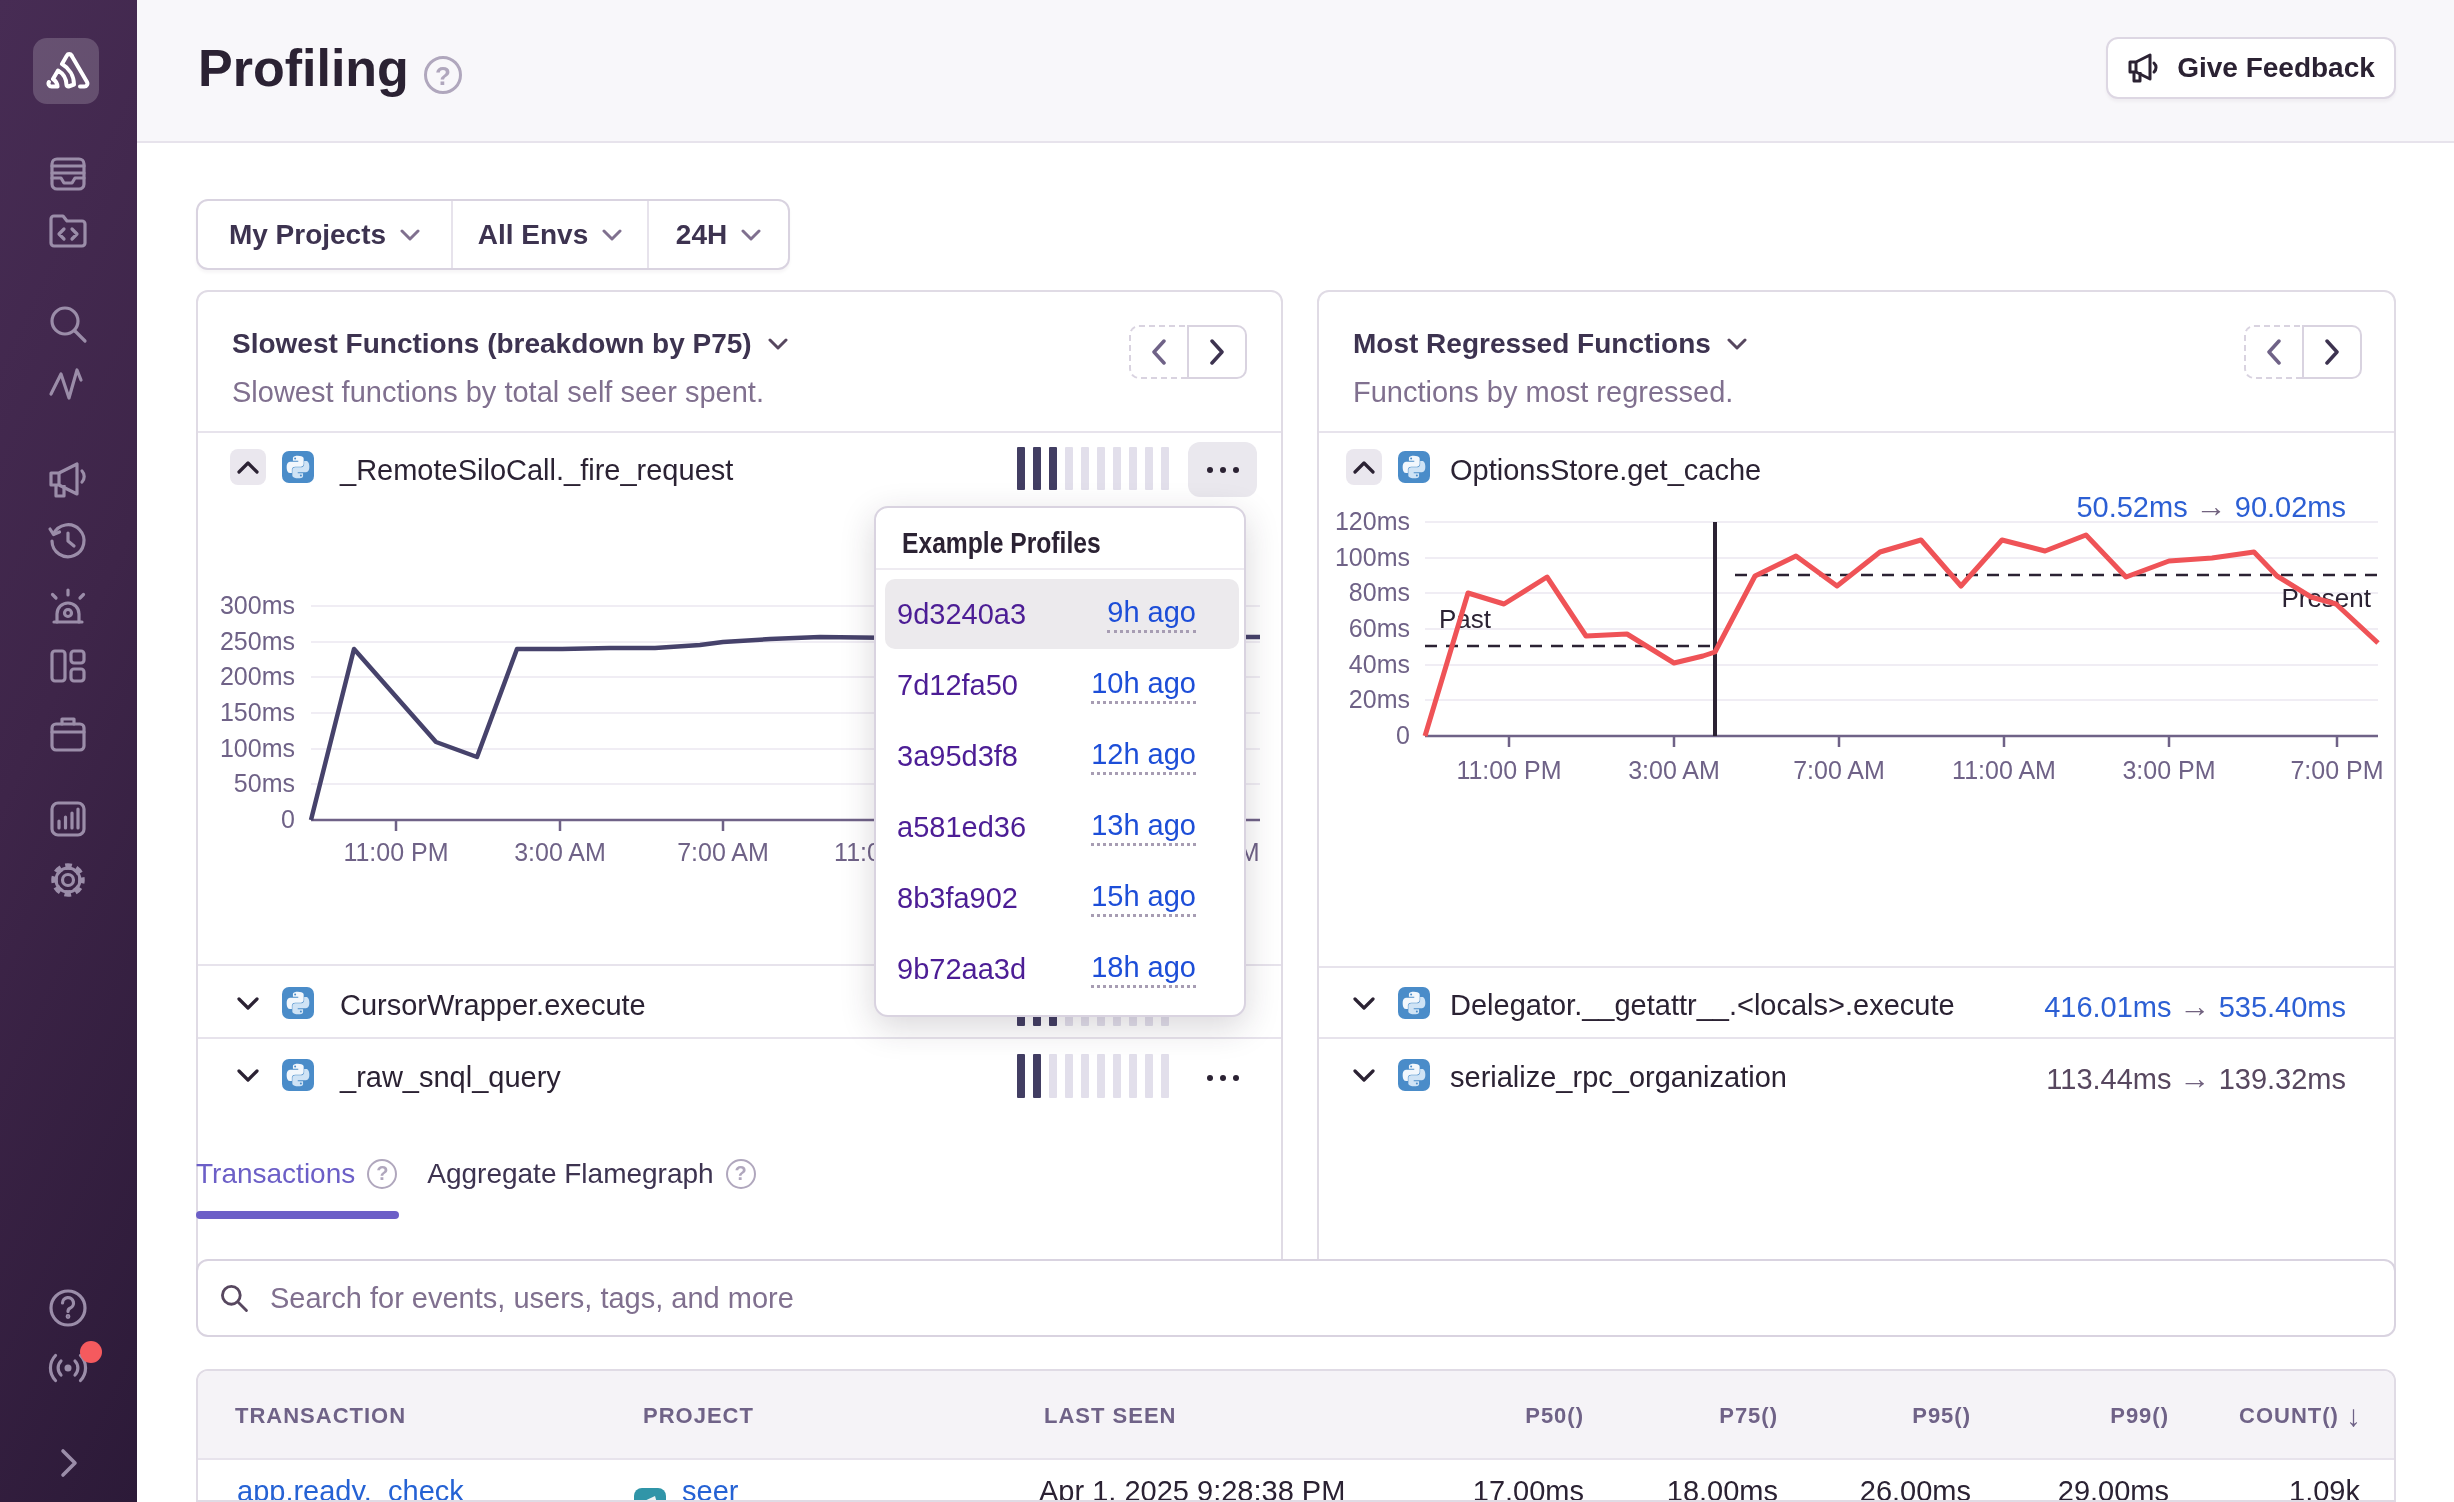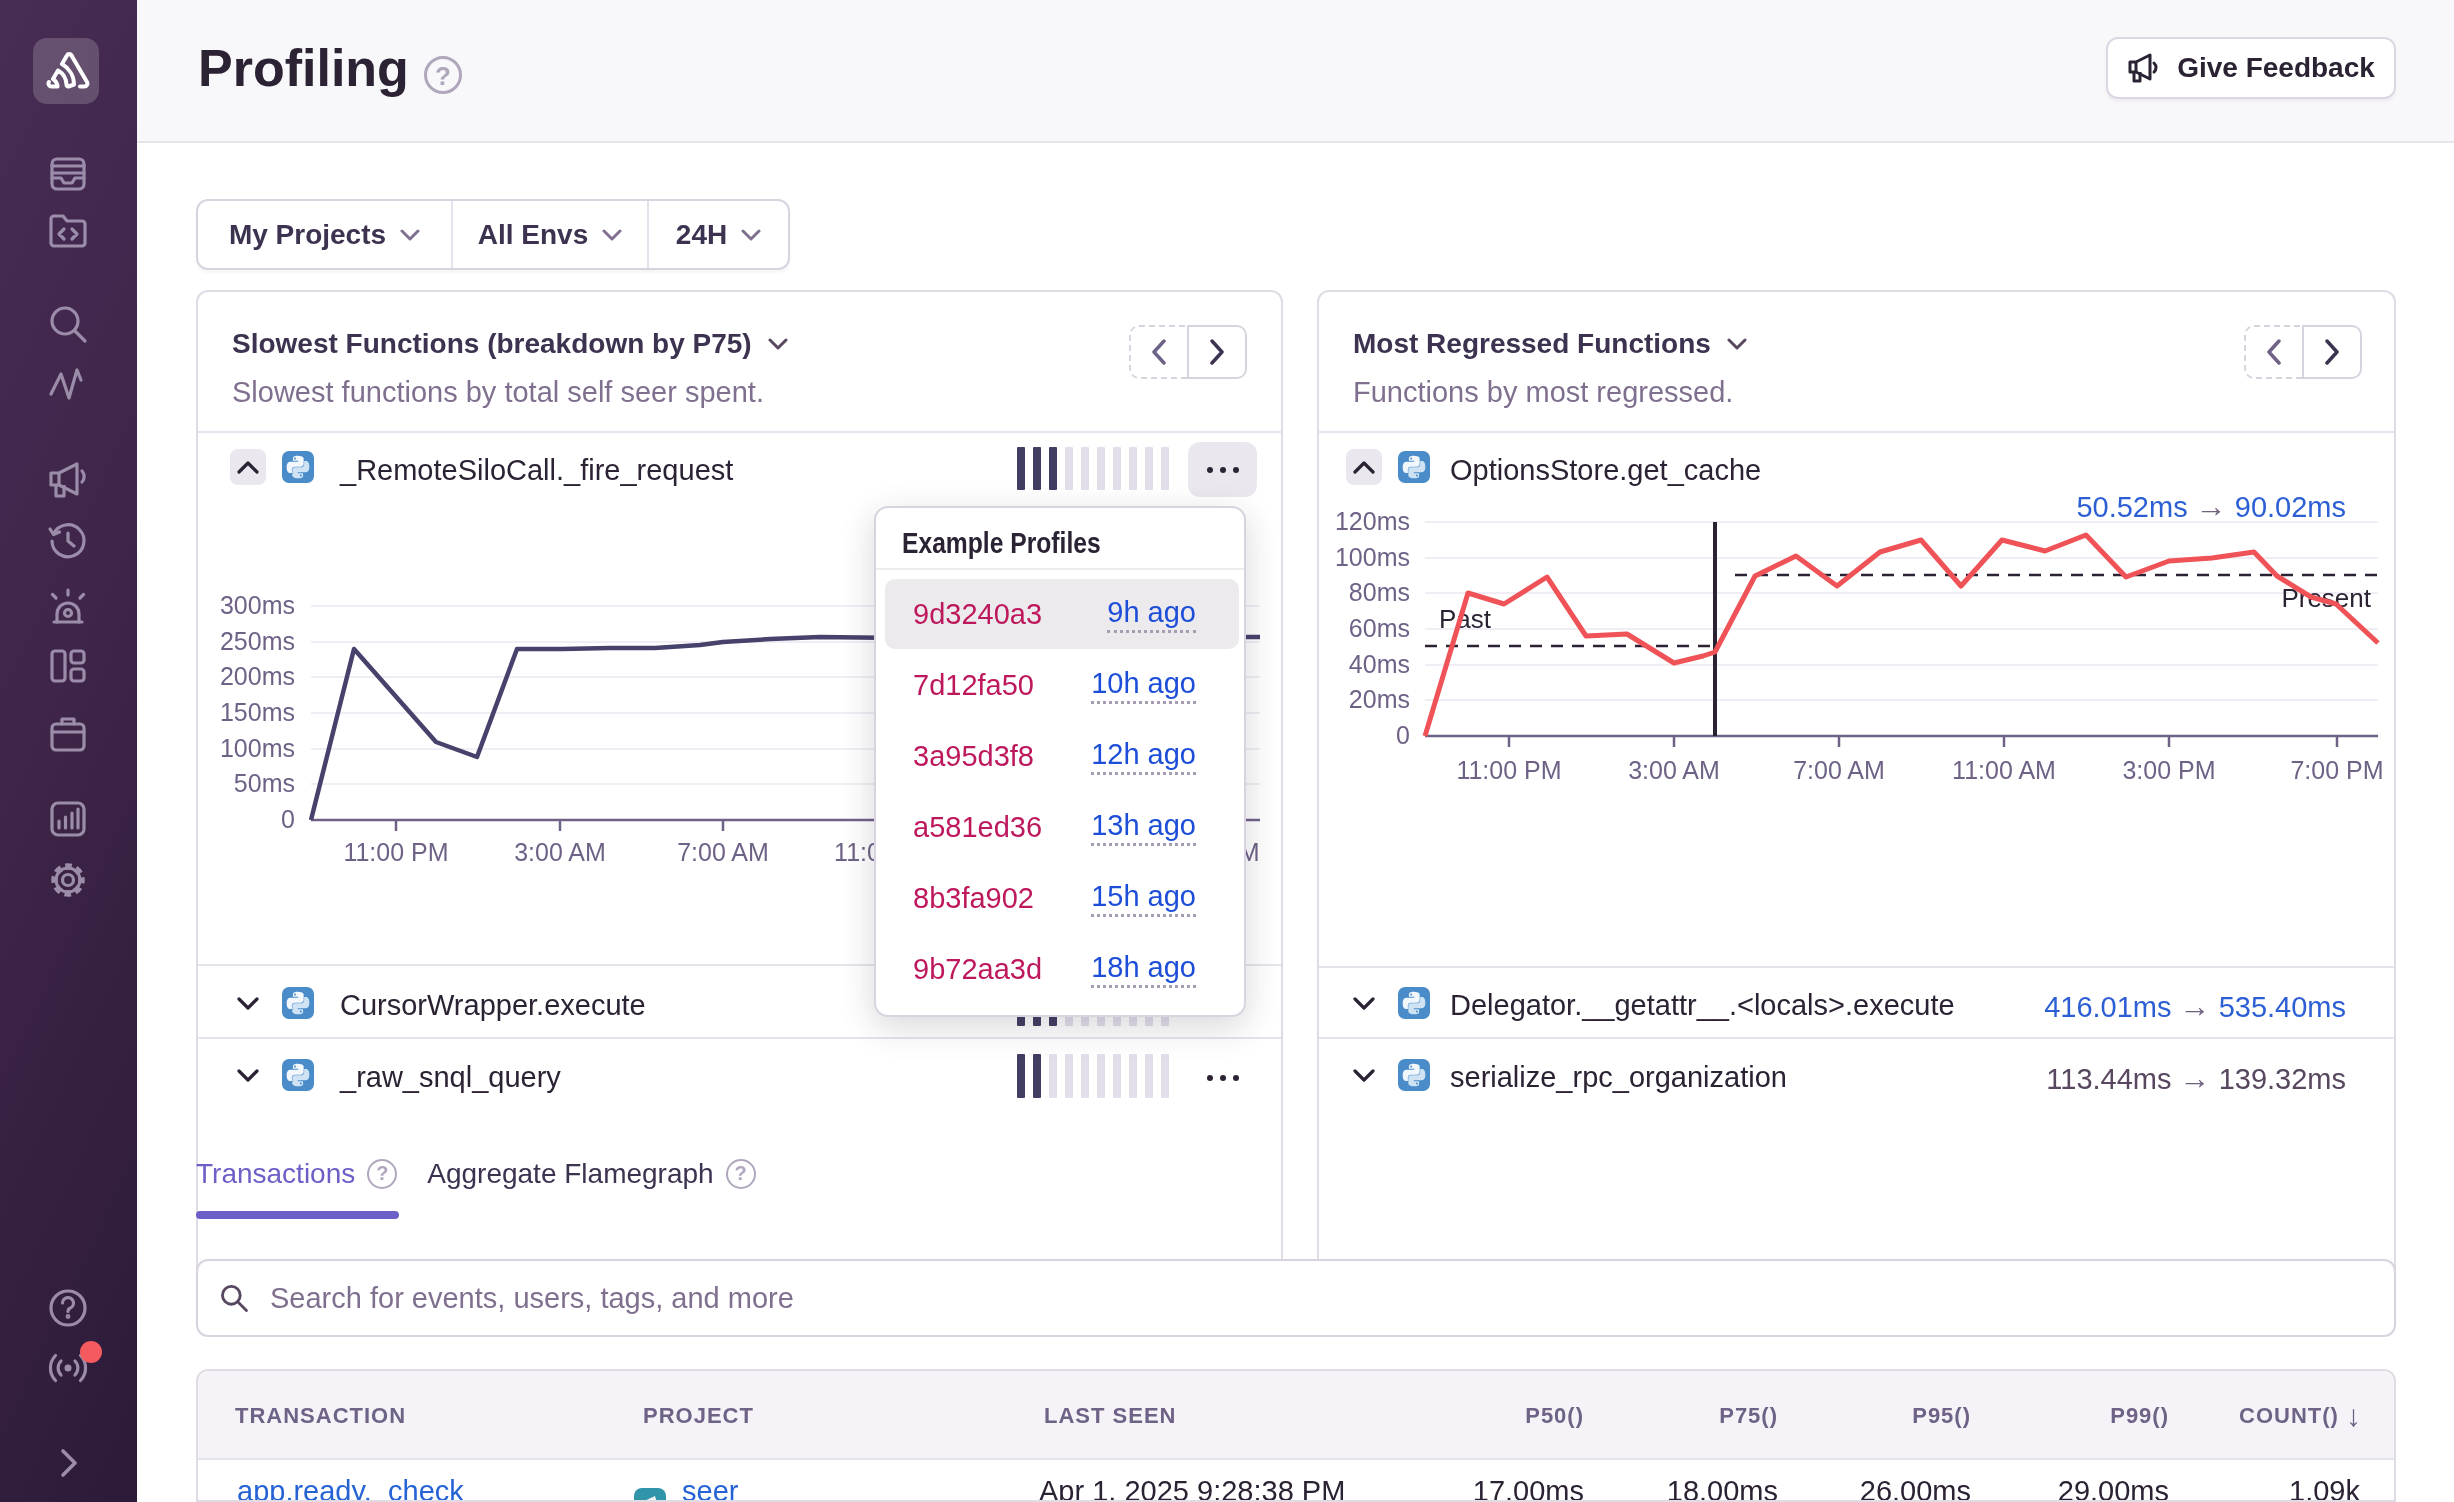--- a/index.html
+++ b/index.html
@@ -63,21 +63,21 @@
   .msblue { font-size:29px; color:#2c5fd4; }
   .msgray { font-size:29px; color:#57475f; }
   .arrgray { color:#71627f; font-size:31px; }
 
   
   .dropdown { position:absolute; left:874px; top:506px; width:372px; height:511px; background:#fff;
     border:2px solid #d9d3e0; border-radius:14px; box-shadow:0 10px 34px rgba(43,34,51,0.18); z-index:50; }
   .dd-title { position:absolute; left:26px; top:19px; font-size:29px; font-weight:700; color:#2b2233; transform:scaleX(0.85); transform-origin:left center; }
   .dd-div { position:absolute; left:0; top:60px; width:100%; border-top:2px solid #eeebf1; }
   .dd-row { position:absolute; left:9px; width:354px; height:70px; display:flex; align-items:center; }
-  .dd-row .hash { font-size:29px; color:#be185d; margin-left:28px; }
+  .dd-row .hash { font-size:29px; color:#4c1d95; margin-left:12px; }
   .dd-row .ago { margin-left:auto; margin-right:43px; font-size:29px; color:#1d4ed8;
     border-bottom:3px dotted #a79db3; padding-bottom:1px; }
   .dd-row.hl { background:#eceaed; border-radius:10px; }
 
   
   .tabs { position:absolute; left:196px; top:1158px; display:flex; gap:30px; font-size:28px; }
   .tab { display:flex; align-items:center; gap:12px; }
   .tab.active { color:#6c5fc7; }
   .tab.idle { color:#3d3350; }
   .tab .qcirc { width:30px; height:30px; border-width:2.5px; font-size:20px; line-height:25px; }

